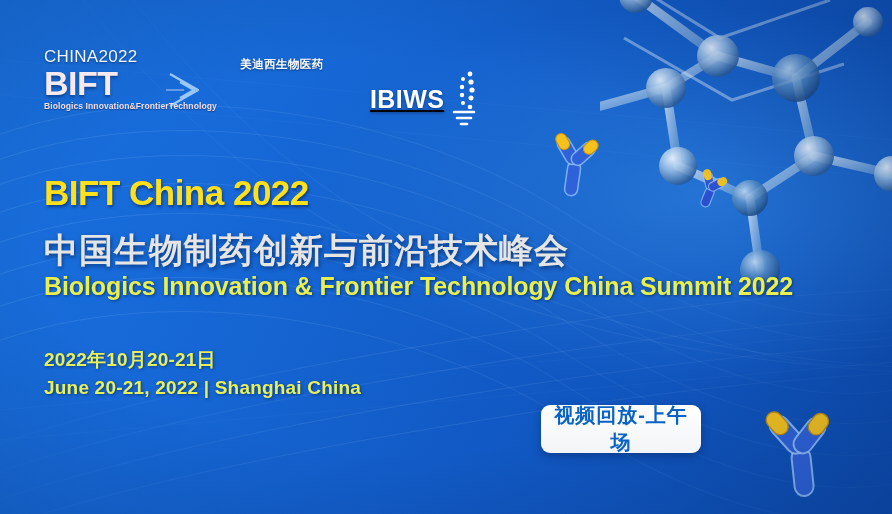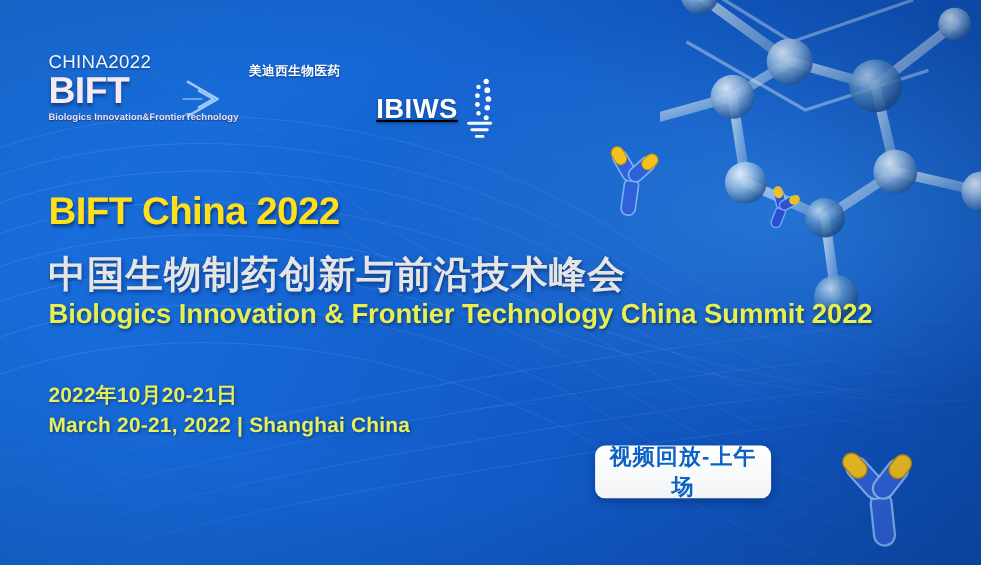--- a/index.html
+++ b/index.html
@@ -48,21 +48,21 @@
   .ab-1 { left: 540px; top: 128px; width: 70px;  height: 74px;  transform: rotate(8deg); }
   .ab-2 { left: 752px; top: 400px; width: 100px; height: 104px; transform: rotate(-6deg); }
   .ab-3 { left: 690px; top: 168px; width: 42px;  height: 44px;  transform: rotate(22deg); opacity: .95; }
 
   
   .logo-row {
     position: absolute;
     left: 44px; top: 48px;
     display: flex;
     align-items: flex-start;
-    gap: 26px;
+    gap: 40px;
   }
 
   
   .bift-logo { position: relative; width: 150px; }
   .bift-china {
     font-size: 17px;
     letter-spacing: .3px;
     font-weight: 500;
     color: #eef6ff;
     line-height: 1;
@@ -420,18 +420,18 @@
   </div>
 
   <div class="headline">
     <div class="title-en">BIFT China 2022</div>
     <div class="title-cn">中国生物制药创新与前沿技术峰会</div>
     <div class="subtitle-en">Biologics Innovation &amp; Frontier Technology China Summit 2022</div>
   </div>
 
   <div class="dates">
     <div class="date-cn">2022年10月20-21日</div>
-    <div class="date-en">March 20-21, 2022 | Shanghai China</div>
+    <div class="date-en">June 20-21, 2022 | Shanghai China</div>
   </div>
 
   <button class="cta-button">视频回放-上午场</button>
 
 </div>
 
 </body></html>

